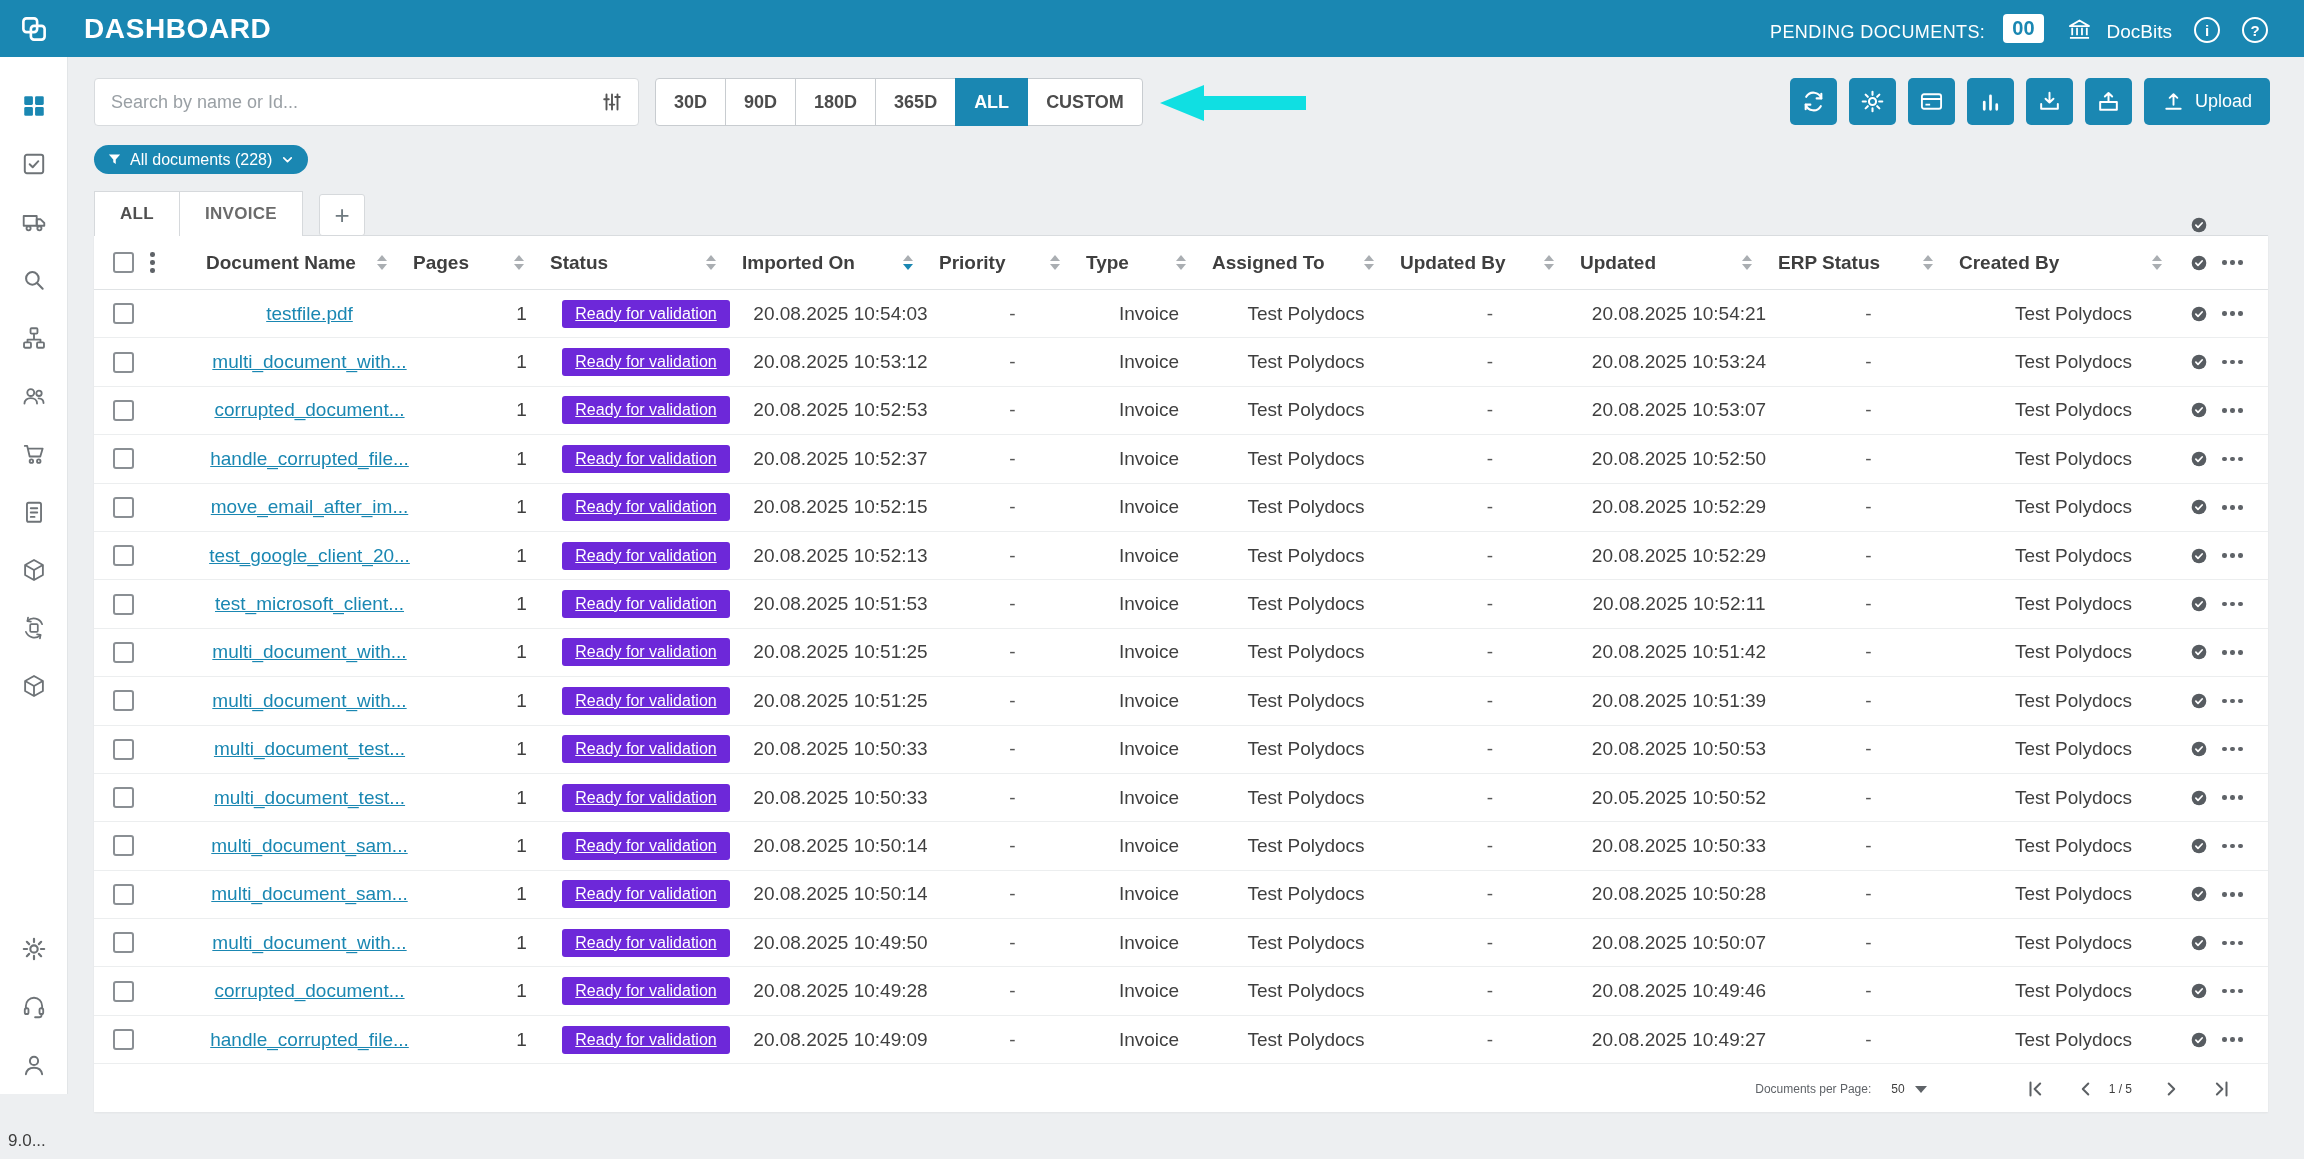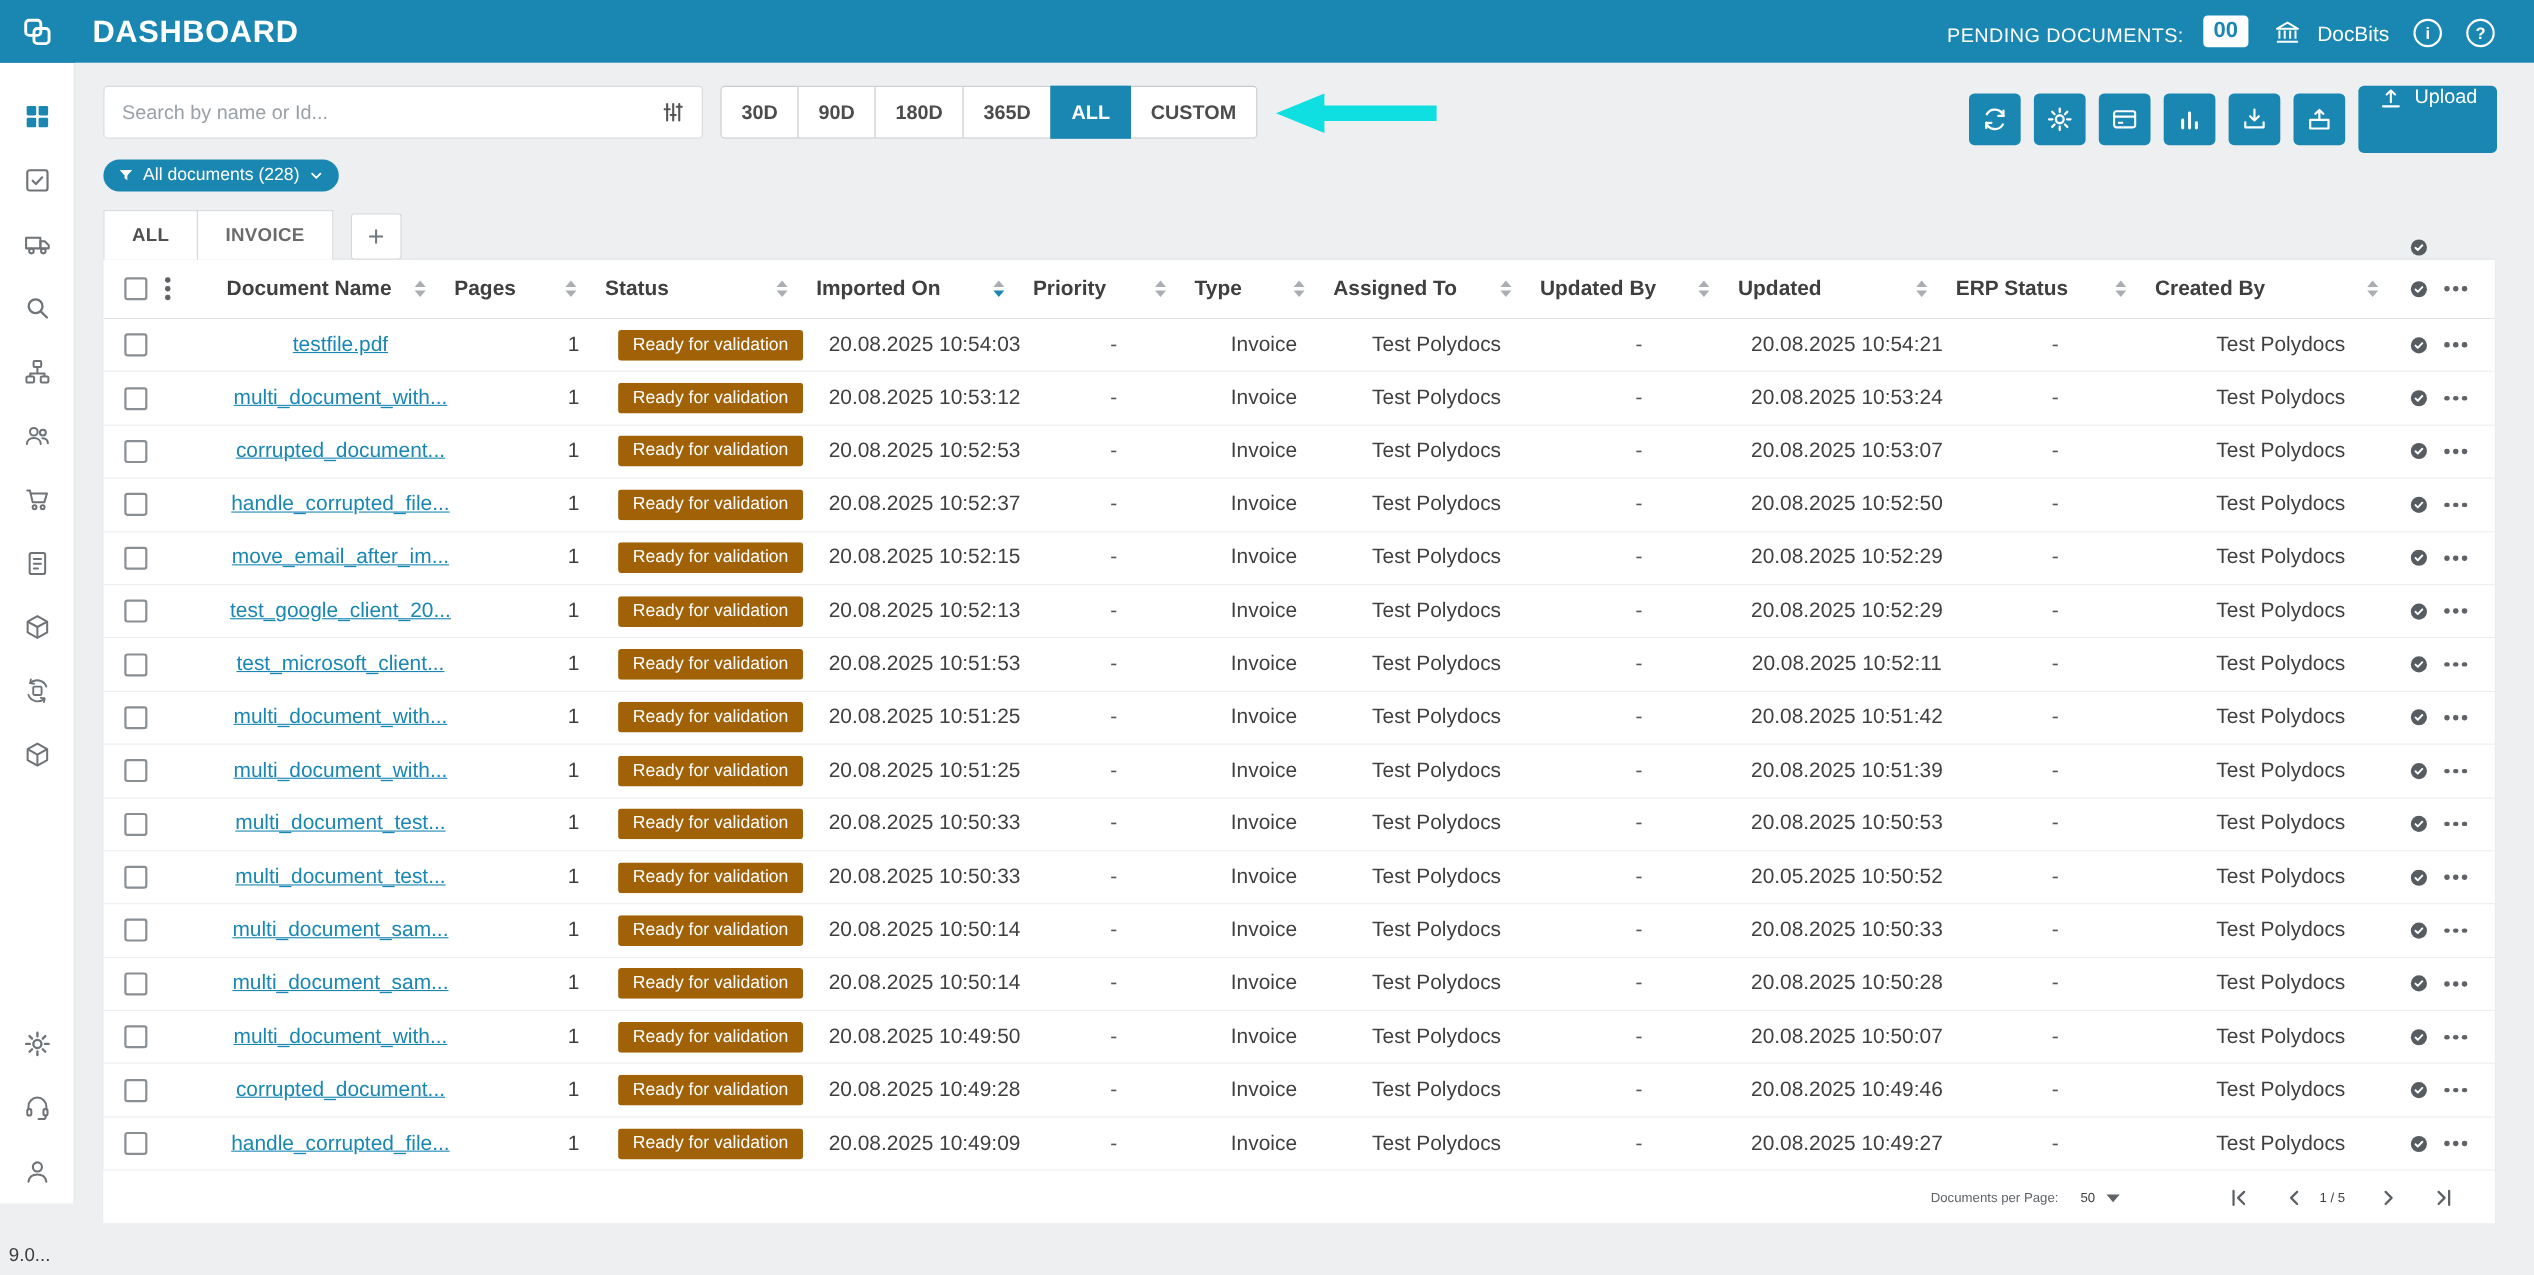--- a/index.html
+++ b/index.html
@@ -39,21 +39,21 @@
   .range-btn{border:1px solid #c8ccd0;background:#fff;color:#4c4c4c;font-weight:600;font-size:18px;padding:0 18px;margin-left:-1px;cursor:pointer;height:48px;}
   .range-btn:first-child{border-radius:4px 0 0 4px;margin-left:0;}
   .range-btn:last-child{border-radius:0 4px 4px 0;}
   .range-btn.active{background:#1a87b2;border-color:#1a87b2;color:#fff;position:relative;z-index:1;}
 
   .arrow{position:absolute;left:1158px;top:84px;}
 
   .toolbar{position:absolute;top:78px;right:34px;display:flex;gap:12px;align-items:center;}
   .tool-btn{width:47px;height:47px;border:none;border-radius:5px;background:#1a87b2;color:#fff;display:flex;align-items:center;justify-content:center;cursor:pointer;}
   .tool-btn svg{width:25px;height:25px;}
-  .upload-btn{height:61px;border:none;border-radius:5px;background:#1a87b2;color:#fff;display:flex;gap:10px;padding:0 18px;font-size:18px;font-weight:500;cursor:pointer;}
+  .upload-btn{height:47px;border:none;border-radius:5px;background:#1a87b2;color:#fff;display:flex;align-items:center;gap:10px;padding:0 18px;font-size:18px;font-weight:500;cursor:pointer;}
   .upload-btn svg{width:23px;height:23px;}
 
   
   .chip{position:absolute;left:94px;top:145px;height:29px;background:#1a87b2;border-radius:15px;color:#fff;display:inline-flex;align-items:center;gap:8px;padding:0 13px;font-size:16px;cursor:pointer;z-index:2;}
   .chip svg{width:15px;height:15px;}
 
   
   .tabs{position:absolute;left:94px;top:191px;height:45px;display:flex;align-items:flex-end;z-index:3;}
   .tab{height:45px;display:flex;align-items:center;justify-content:center;padding:0 25px;border:1px solid #d6d9dc;border-bottom:none;background:#fff;font-size:17px;font-weight:700;color:#4f4f4f;letter-spacing:.3px;cursor:pointer;}
   .tab + .tab{margin-left:-1px;color:#6b6b6b;font-weight:600;}
@@ -76,21 +76,21 @@
   .th-icons{position:relative;height:100%;display:flex;align-items:center;gap:12px;}
   .float-seal{position:absolute;top:-22px;left:0;}
   .seal{color:#575c61;display:flex;}
   .seal svg{width:22px;height:22px;}
 
   .row{display:grid;grid-template-columns:var(--cols);height:48.4px;align-items:center;border-bottom:1px solid #eceeef;}
   .cell{font-size:19px;color:#3f3f3f;white-space:nowrap;overflow:hidden;}
   .cell.num{padding-left:80px;}
   .cell.dash{color:#575757;}
   .link{color:#1a87b2;text-decoration:underline;font-size:19px;cursor:pointer;white-space:nowrap;}
-  .badge{display:inline-block;background:#a16207;color:#fff;font-size:16px;padding:5px 13px;border-radius:3px;white-space:nowrap;}
+  .badge{display:inline-block;background:#6d28d9;color:#fff;font-size:16px;padding:5px 13px;border-radius:3px;white-space:nowrap;text-decoration:underline;}
   .icons-cell{display:flex;align-items:center;gap:12px;}
 
   
   .tfoot{position:absolute;bottom:0;left:0;right:0;height:46px;background:#fff;display:flex;align-items:center;justify-content:flex-end;padding-right:36px;color:#5f6368;font-size:12px;}
   .pp-label{margin-right:20px;}
   .pp-select{display:flex;align-items:center;gap:10px;color:#3f3f3f;cursor:pointer;margin-right:70px;}
   .caret{width:0;height:0;border-left:6px solid transparent;border-right:6px solid transparent;border-top:7px solid #5f6368;display:block;}
   .pg-btn{display:flex;align-items:center;justify-content:center;color:#5c6064;cursor:pointer;margin-left:28px;}
   .pg-btn svg{width:22px;height:22px;}
   .page-ind{margin-left:12px;color:#3f3f3f;}

